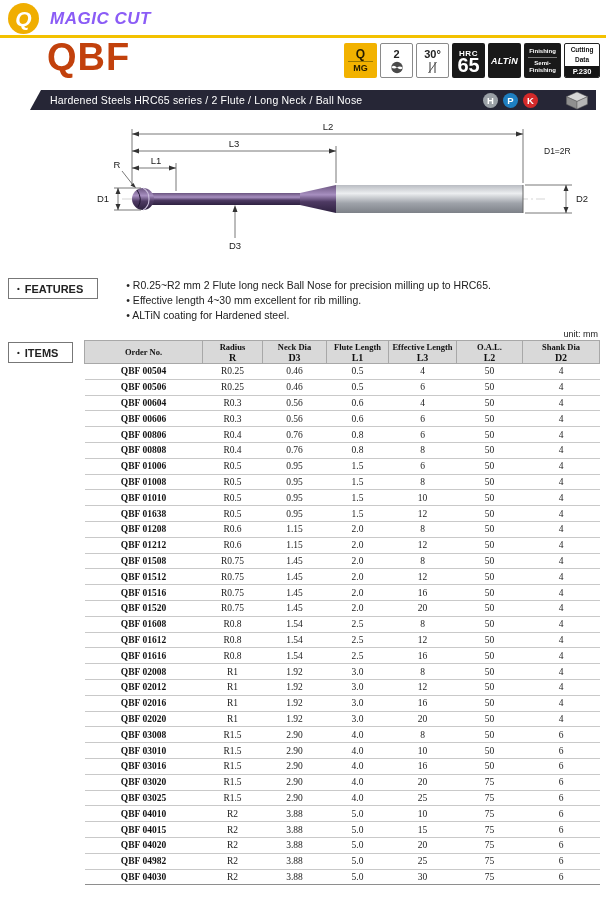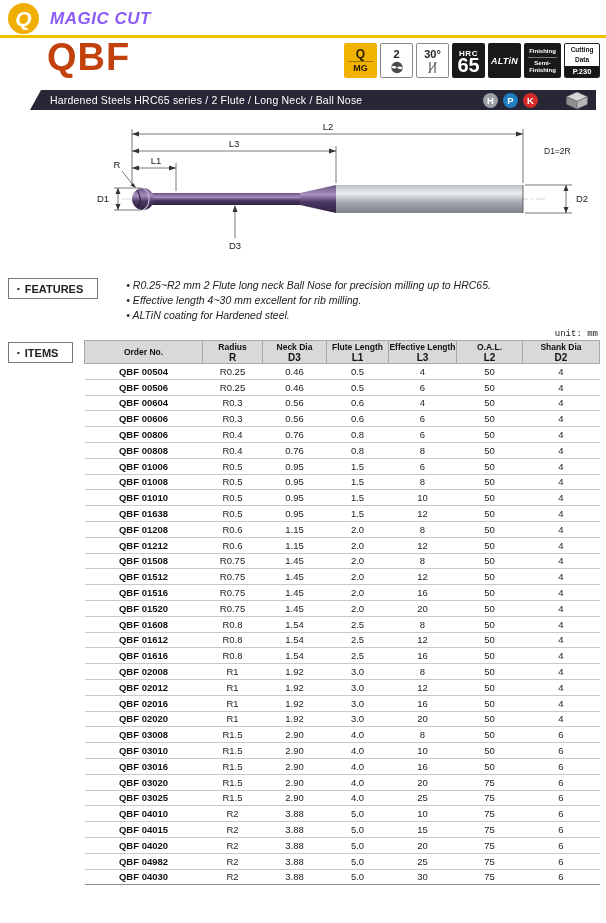--- a/index.html
+++ b/index.html
@@ -60,29 +60,29 @@
   .tool-svg .note { font-size:8.5px; }
 
   
   .features-row { display:flex; align-items:flex-start; margin:10px 0 0 8px; }
   .section-label {
     display:inline-flex; align-items:center; gap:5px; border:1px solid #777;
     padding:0 14px 0 8px; height:21px; font-size:11px; font-weight:bold; color:#222; background:#fff;
     white-space:nowrap;
   }
   .label-dot { font-size:8px; }
-  .features-list { margin-left:28px; padding-top:0;font-style:italic; }
+  .features-list { margin-left:28px; padding-top:0; }
   .feature-line { font-size:10.5px; line-height:15px; color:#222; }
 
   
   .items-section { margin-top:6px; }
-  .unit-note { text-align:right; font-size:9px; color:#222; margin:0 8px 1px 0;font-family:Liberation Mono, monospace; }
+  .unit-note { text-align:right; font-size:9px; color:#222; margin:0 8px 1px 0; }
   .items-body { position:relative; }
   .items-label-pos { position:absolute; left:8px; top:2px; }
-  table.items-table { border-collapse:collapse; margin-left:84px; width:515px; table-layout:fixed; }
+  table.items-table { border-collapse:collapse; margin-left:84px; width:515px; table-layout:fixed;font-family:Liberation Serif, serif; }
   thead th { background:#d9d9d9; border:1px solid #a8a8a8; font-weight:bold; height:23px; padding:0; vertical-align:middle; }
   .h-title { font-size:8.5px; line-height:10px; }
   .h-sym { font-size:10px; line-height:11px; }
   tbody td { text-align:center; font-size:9.5px; height:15.8px; padding:0 2px; border-bottom:1px solid #c9c9c9; color:#222; }
   tbody td.order { font-weight:bold; color:#111;text-align:center; }
   tbody tr.group-start td { border-top:1.6px solid #8e8e8e; }
   tbody tr:last-child td { border-bottom:1.6px solid #8e8e8e; }
 </style>
 </head>
 <body>

